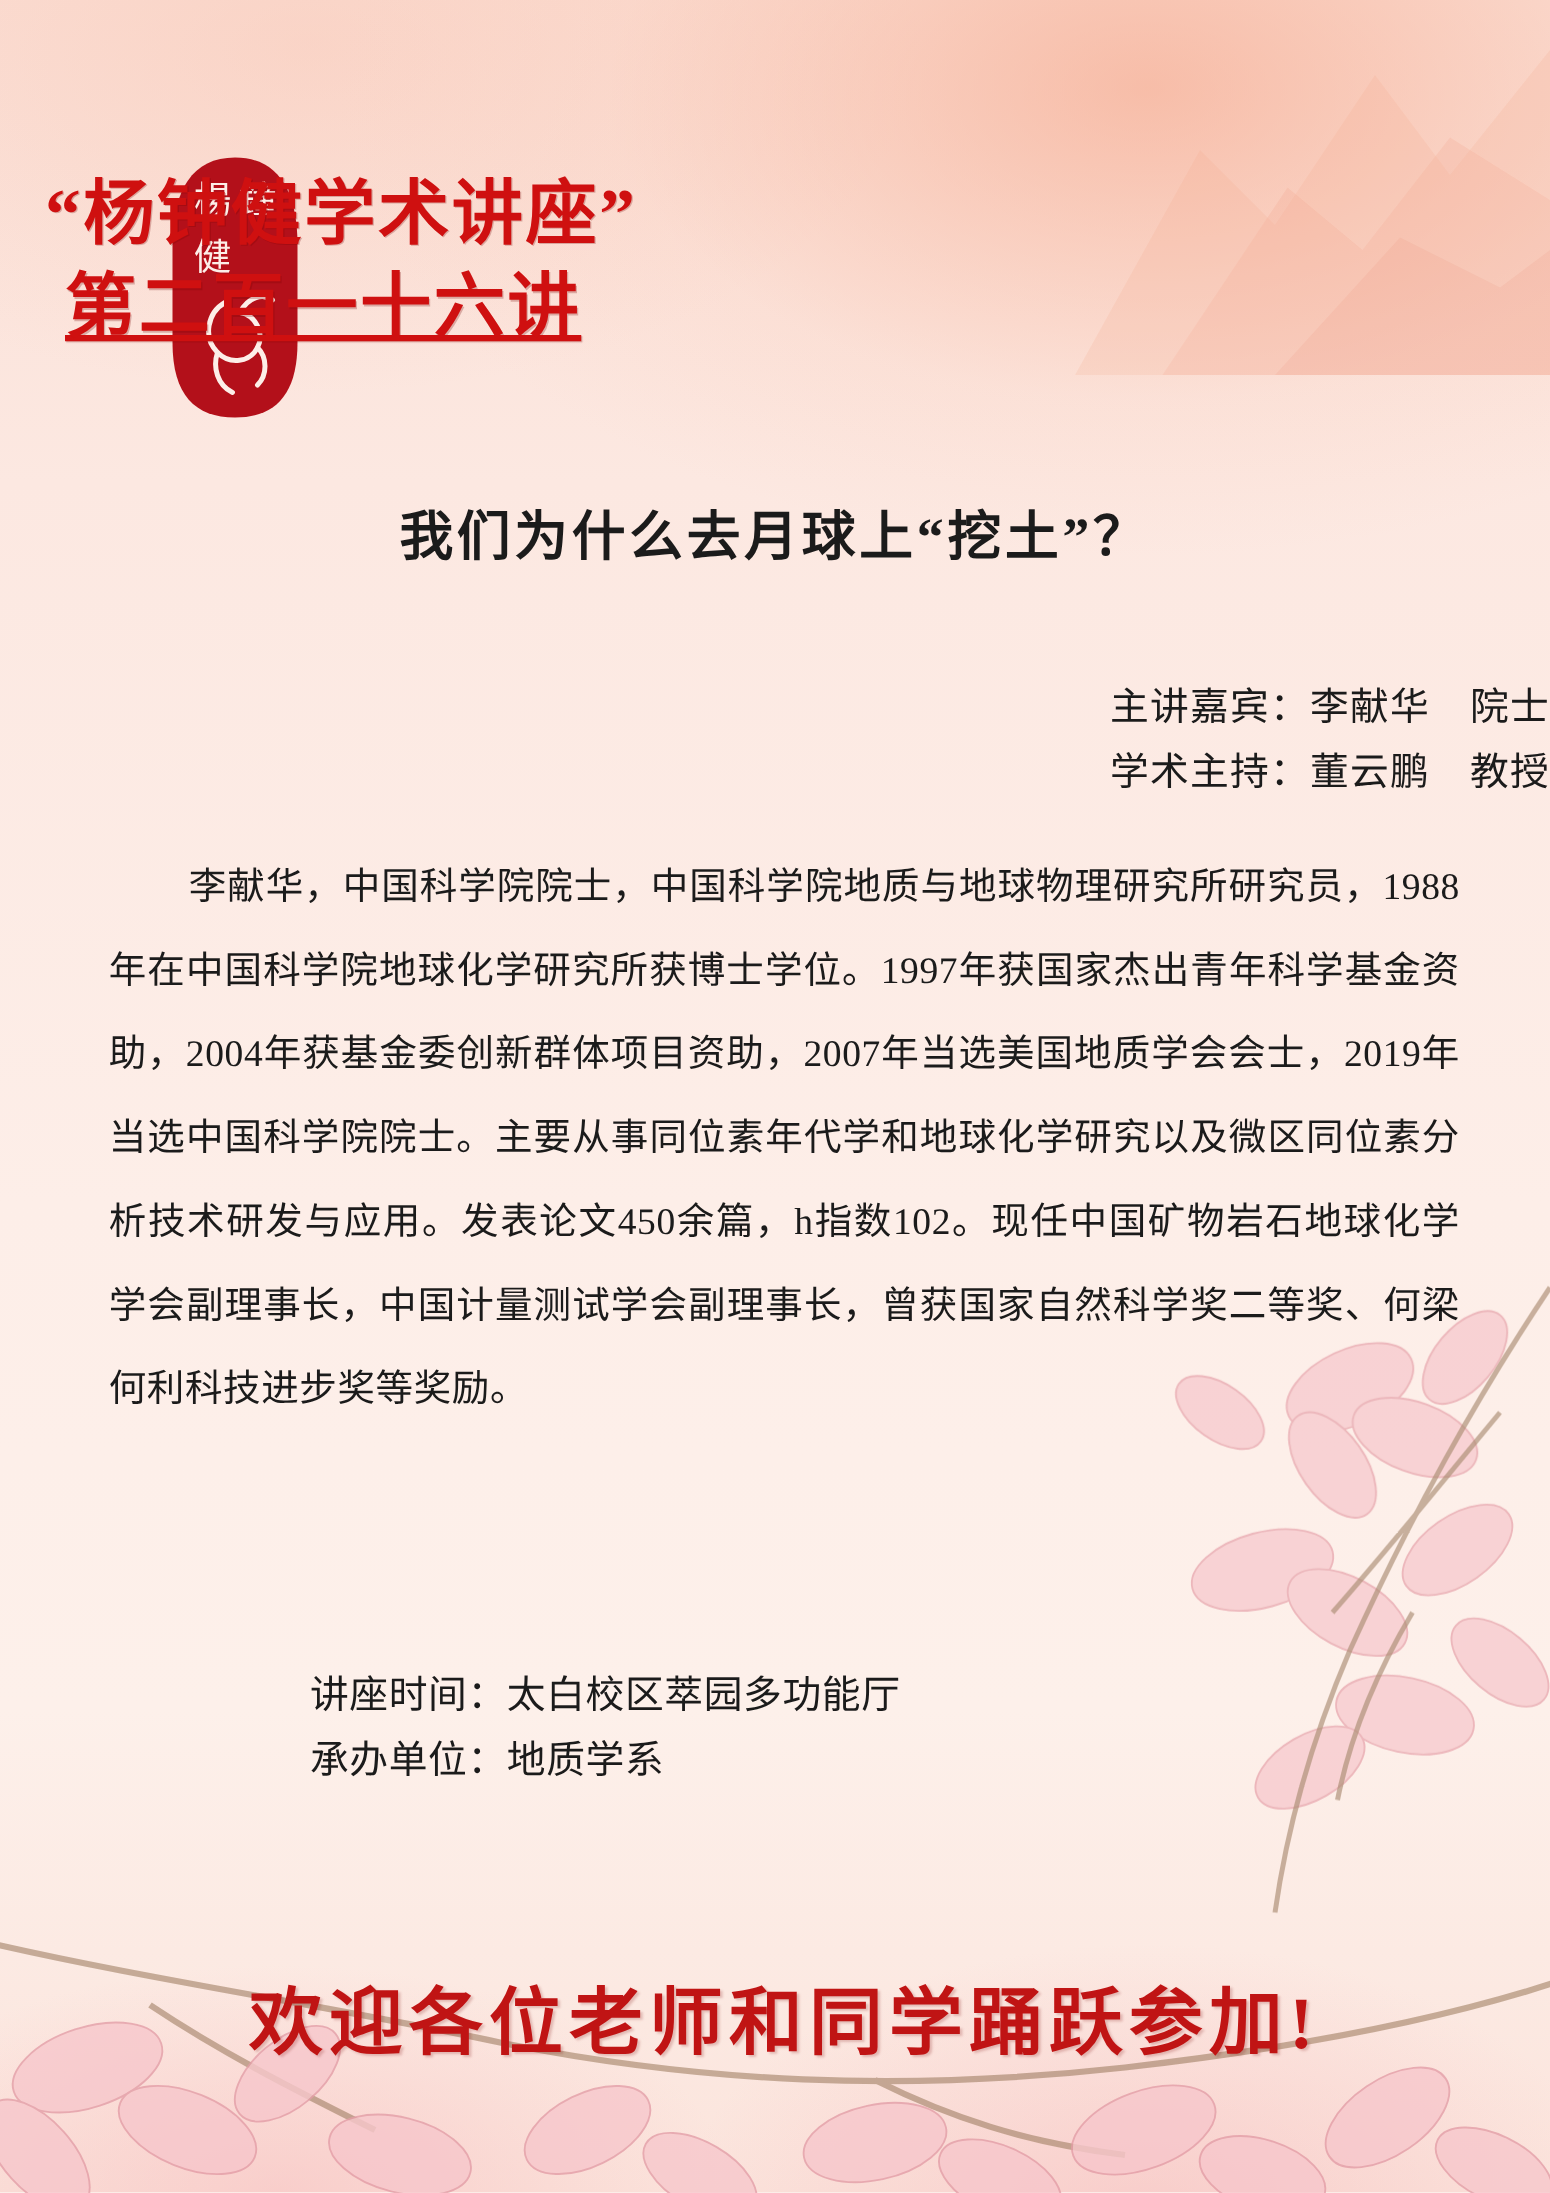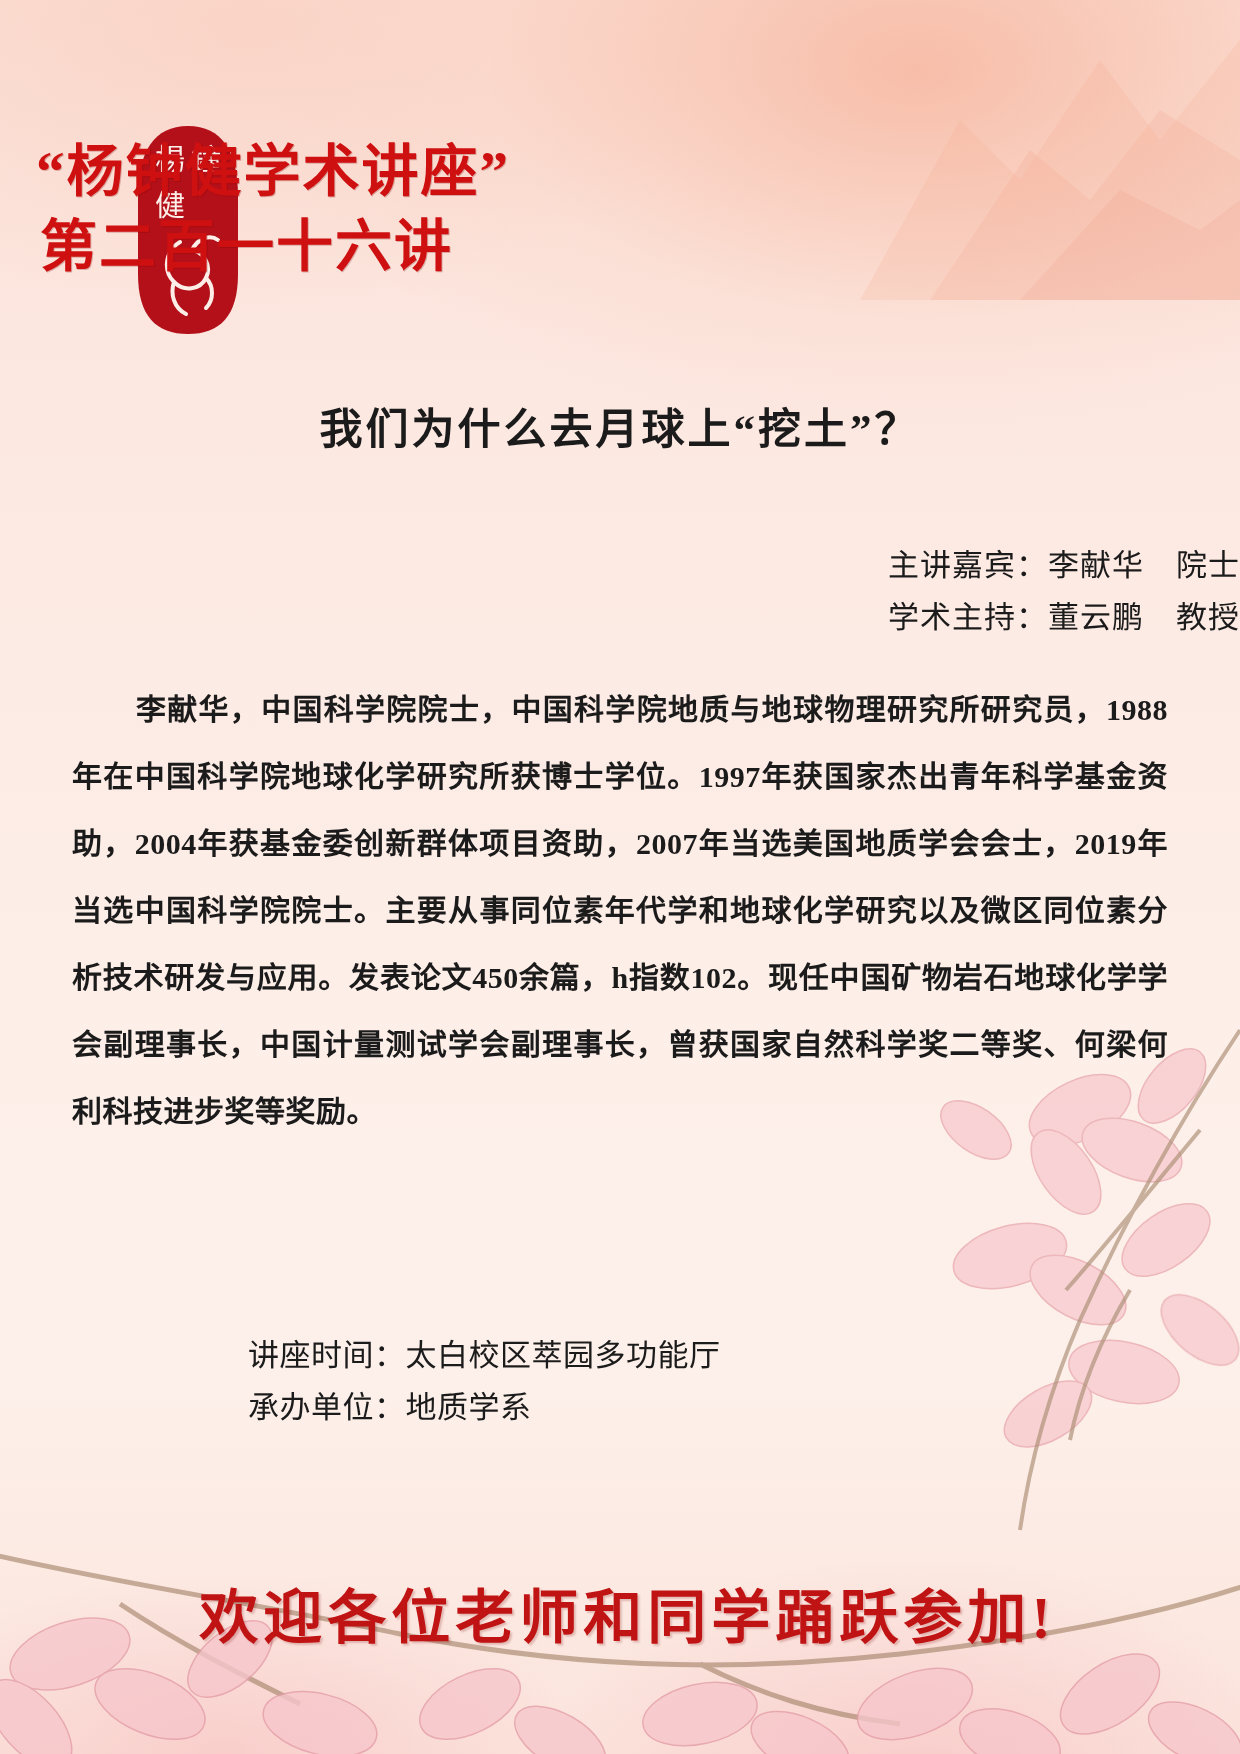--- a/index.html
+++ b/index.html
@@ -83,21 +83,22 @@
     text-shadow: 1px 1px 0 rgba(120,0,0,0.25);
   }
   .title-line1 {
     font-size: 57px;
     line-height: 72px;
     padding-left: 36px;
   }
   .title-line2 {
     font-size: 57px;
     line-height: 78px;
-    padding-left: 40px;
+    padding-left: 52px;
+    text-decoration: underline;
   }
 
   .subject {
     position: absolute;
     left: 0; right: 0;
     top: 394px;
     text-align: center;
     font-size: 43px;
     font-weight: bold;
     letter-spacing: 3px;
@@ -113,31 +114,30 @@
     font-size: 31px;
     line-height: 52px;
     color: #1b1b1b;
     letter-spacing: 1px;
   }
   .speakers div { white-space: pre; }
 
   
   .bio {
     position: absolute;
-    left: 72px;
+    left: 87px;
     right: 72px;
     top: 676px;
     font-size: 30px;
     line-height: 67px;
     color: #1b1b1b;
     text-align: justify;
     text-justify: inter-ideograph;
     text-indent: 64px;
     letter-spacing: 0.5px;
-    font-weight: bold;
   }
 
   
   .details {
     position: absolute;
     left: 248px;
     top: 1330px;
     font-size: 31px;
     line-height: 52px;
     color: #1b1b1b;

